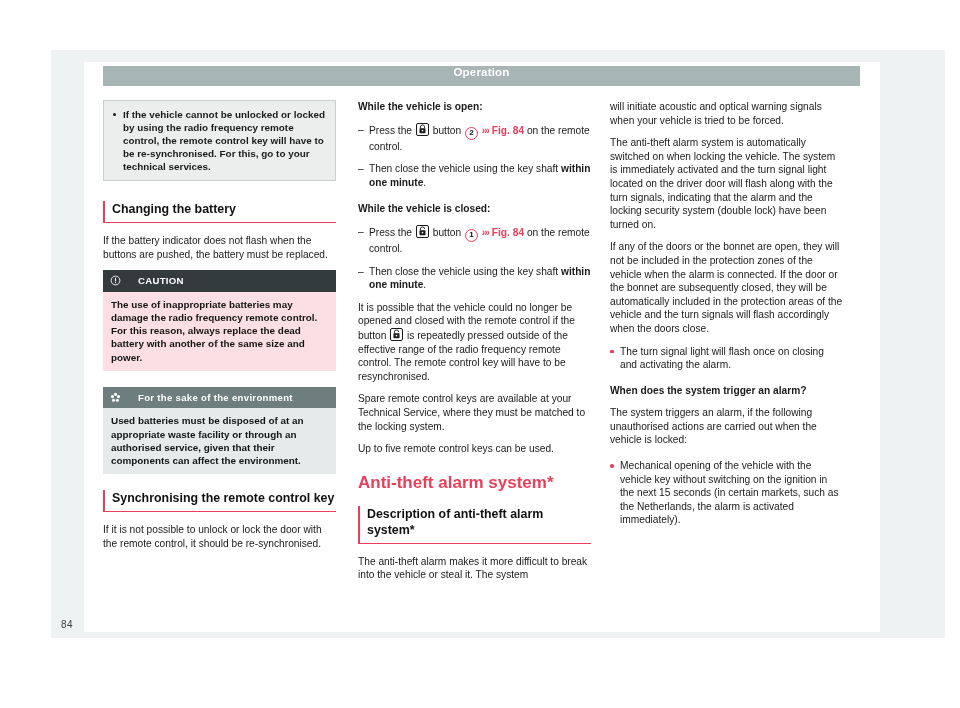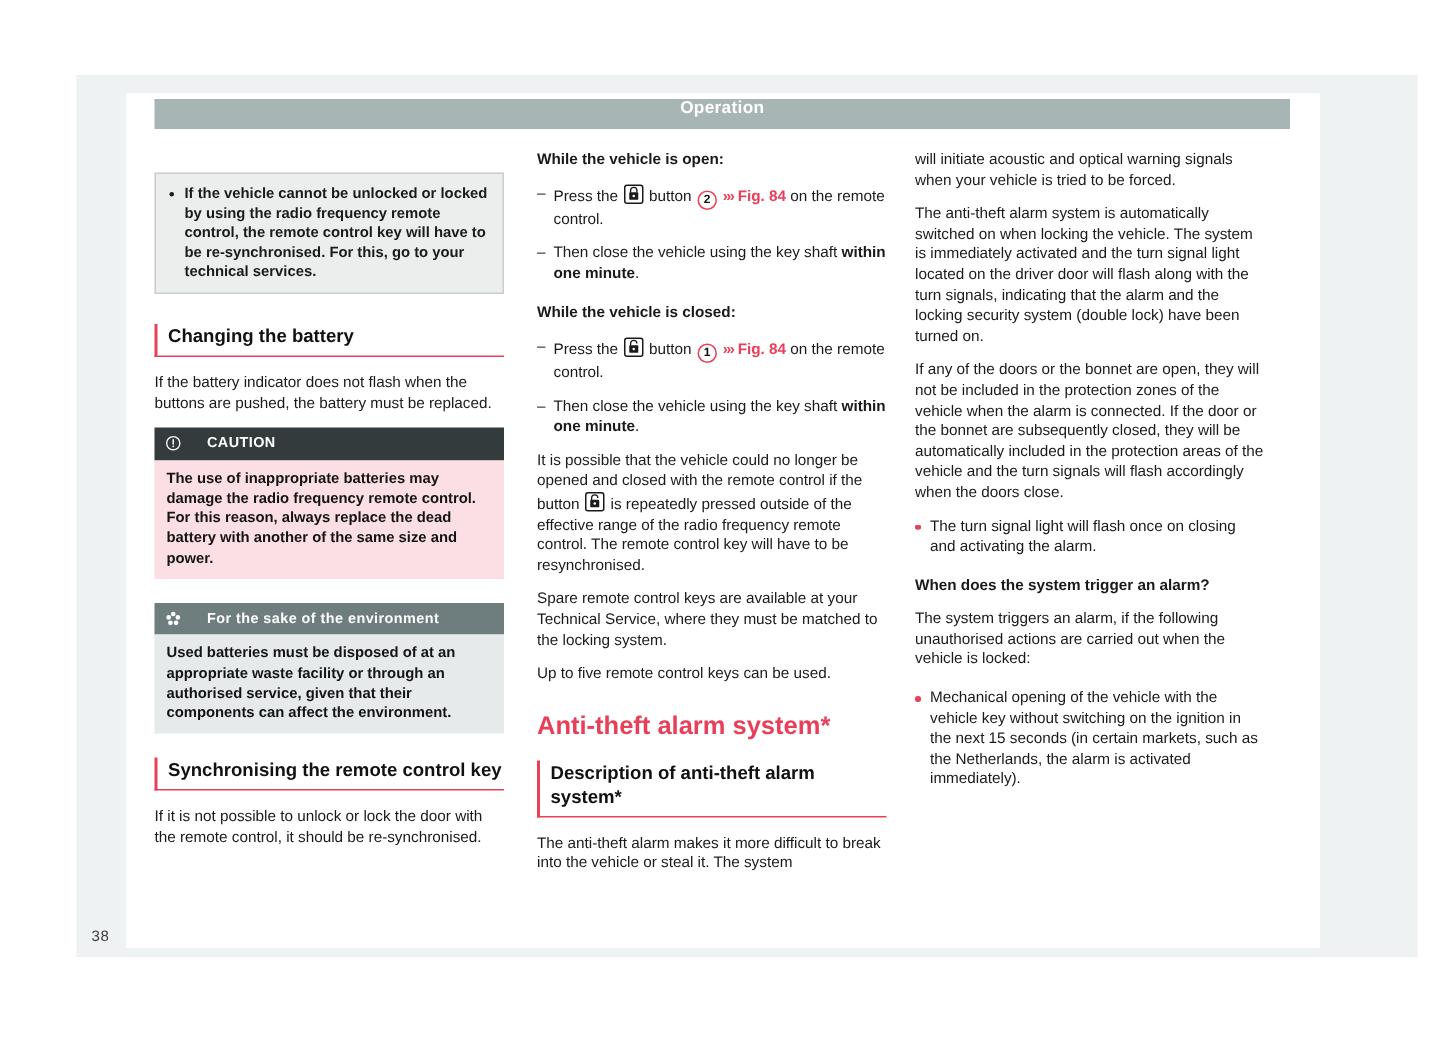--- a/index.html
+++ b/index.html
@@ -76,21 +76,21 @@
   
   .col {
     position: absolute;
     top: 100px;
     width: 233px;
     font-size: 10.2px;
     line-height: 13.6px;
     color: #1a1a1a;
     text-align: left;
   }
-  #col-1 { left: 103px; margin-top: 15px; }
+  #col-1 { left: 103px; }
   #col-2 { left: 358px; }
   #col-3 { left: 610px; }
 
   p { margin: 0 0 9px 0; }
 
   
   .note-box {
     background: #eceeee;
     border: 1px solid #c9cfcf;
     padding: 7px 8px 7px 8px;
@@ -227,21 +227,21 @@
 </head>
 <body>
 
 <div id="viewer-panel"></div>
 <div id="page-sheet"></div>
 
 <div id="running-head">
   <span>Operation</span>
 </div>
 
-<div id="folio">38</div>
+<div id="folio">84</div>
 
 <div class="col" id="col-1">
 
   <div class="note-box">
     <div class="note-line">
       <span class="dot"></span>
       <span>If the vehicle cannot be unlocked or locked by using the radio frequency remote control, the remote control key will have to be re-synchronised. For this, go to your technical services.</span>
     </div>
   </div>
 

